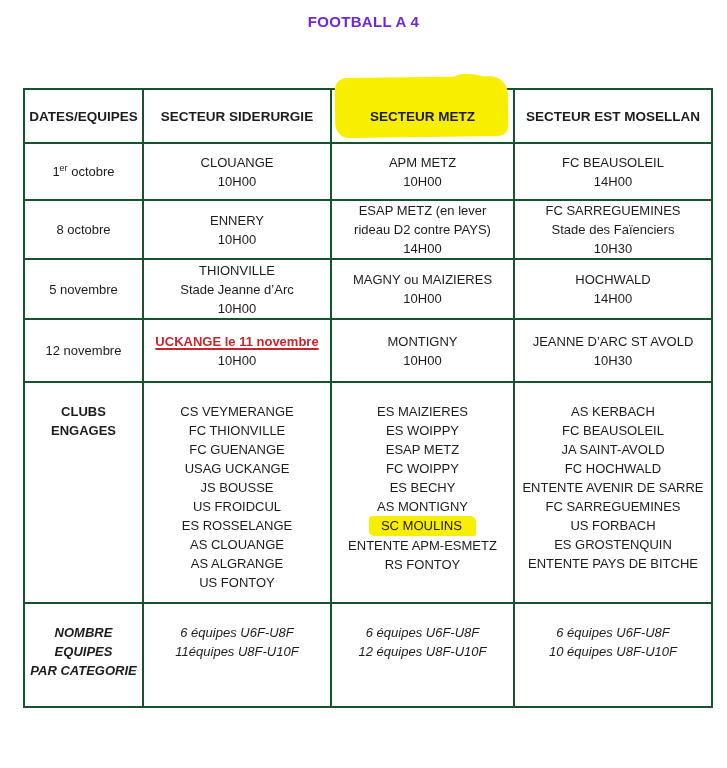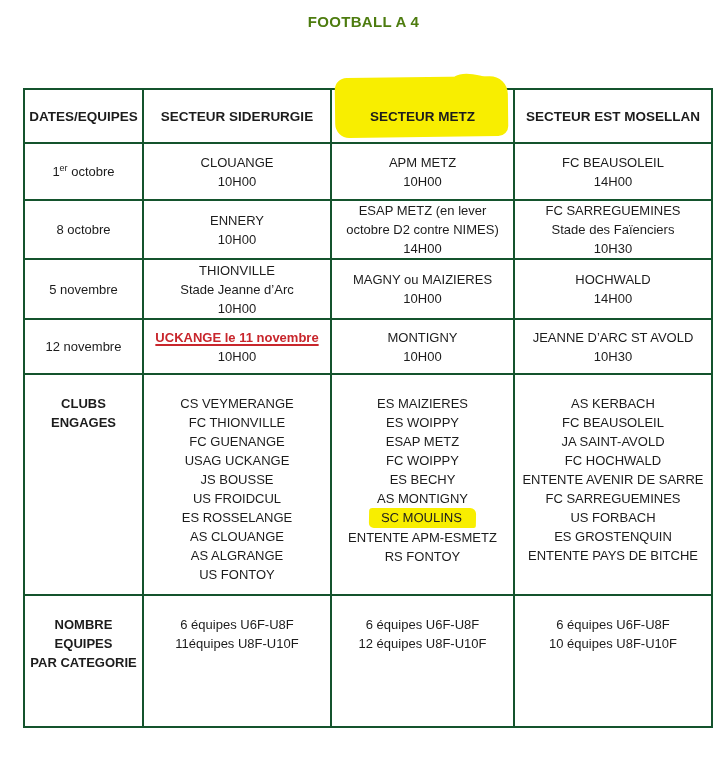--- a/index.html
+++ b/index.html
@@ -3,21 +3,21 @@
 <meta charset="utf-8">
 <style>
   html,body{margin:0;padding:0;}
   body{
     width:727px;height:768px;background:#ffffff;position:relative;
     font-family:"Liberation Sans", sans-serif;color:#1c1c1c;
     -webkit-font-smoothing:antialiased;overflow:hidden;
   }
   .title{
     text-align:center;font-weight:bold;font-size:15px;letter-spacing:.3px;
-    padding-top:13px;color:#4d7c0f;
+    padding-top:13px;color:#6d28d9;
   }
   table.grid{
     position:absolute;left:23px;top:88px;width:688px;
     border-collapse:collapse;table-layout:fixed;
   }
   .grid th,.grid td{
     border:2px solid #14532d;text-align:center;padding:0;
     font-size:13px;line-height:19px;vertical-align:middle;
     overflow:visible;
   }
@@ -99,21 +99,21 @@
         <tr style="height: 55px;">
           <td class="date-cell">
             <div class="line">8 octobre</div>
           </td>
           <td>
             <div class="line">ENNERY</div>
             <div class="line">10H00</div>
           </td>
           <td>
             <div class="line">ESAP METZ (en lever</div>
-            <div class="line">octobre D2 contre NIMES)</div>
+            <div class="line">rideau D2 contre PAYS)</div>
             <div class="line">14H00</div>
           </td>
           <td>
             <div class="line">FC SARREGUEMINES</div>
             <div class="line">Stade des Faïenciers</div>
             <div class="line">10H30</div>
           </td>
         </tr>
         <tr style="height: 60px;">
           <td class="date-cell">
@@ -126,21 +126,21 @@
           </td>
           <td>
             <div class="line">MAGNY ou MAIZIERES</div>
             <div class="line">10H00</div>
           </td>
           <td>
             <div class="line">HOCHWALD</div>
             <div class="line">14H00</div>
           </td>
         </tr>
-        <tr style="height: 55px;">
+        <tr style="height: 63px;">
           <td class="date-cell">
             <div class="line">12 novembre</div>
           </td>
           <td>
             <div class="line"><span class="red-underline">UCKANGE le 11 novembre</span></div>
             <div class="line">10H00</div>
           </td>
           <td>
             <div class="line">MONTIGNY</div>
             <div class="line">10H00</div>
@@ -183,21 +183,21 @@
             <div class="line">FC BEAUSOLEIL</div>
             <div class="line">JA SAINT-AVOLD</div>
             <div class="line">FC HOCHWALD</div>
             <div class="line">ENTENTE AVENIR DE SARRE</div>
             <div class="line">FC SARREGUEMINES</div>
             <div class="line">US FORBACH</div>
             <div class="line">ES GROSTENQUIN</div>
             <div class="line">ENTENTE PAYS DE BITCHE</div>
           </td>
         </tr>
-        <tr class="row-tall" style="height: 132px;">
+        <tr class="row-tall" style="height: 104px; font-style: italic;">
           <td class="label-cell">
             <div class="line">NOMBRE</div>
             <div class="line">EQUIPES</div>
             <div class="line">PAR CATEGORIE</div>
           </td>
           <td>
             <div class="line">6 équipes U6F-U8F</div>
             <div class="line">11équipes U8F-U10F</div>
           </td>
           <td>

